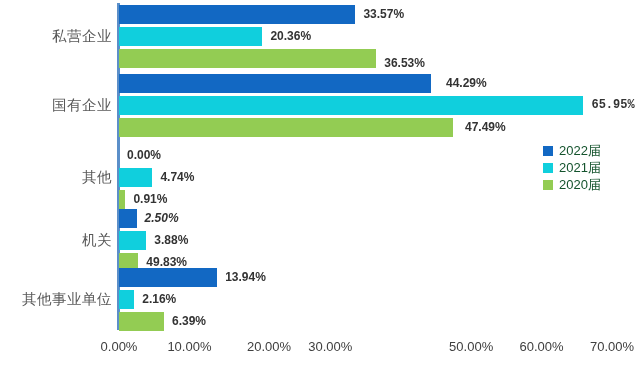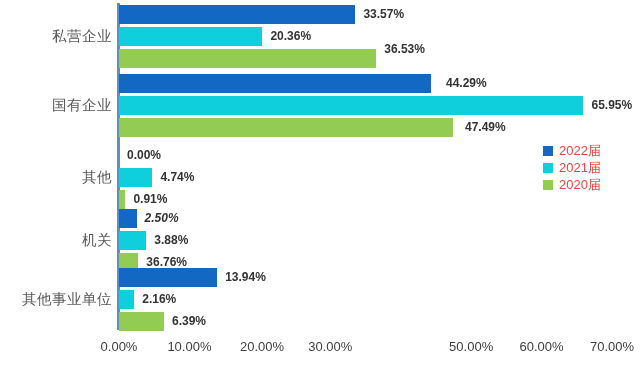--- a/index.html
+++ b/index.html
@@ -83,74 +83,74 @@
     height: 15px;
     margin-bottom: 2px;
   }
   .legend-swatch {
     width: 10px;
     height: 10px;
     margin-right: 6px;
     flex: 0 0 auto;
   }
   .legend-text {
-    color: #ef4444;
+    color: #14532d;
     font-size: 13px;
     white-space: nowrap;
     line-height: 1;
   }
 </style>
 </head>
 <body>
 
 <div id="chart-root">
 
   <div class="axis-line"></div>
 
   <div id="plot-layer">
       <div class="cat-label" style="top: 28.5px;">私营企业</div>
       <div class="bar s2022" style="top: 5px; width: 236.429px; background: rgb(18, 104, 195);"></div>
       <div class="bar-value" style="top: 5px; left: 363.429px;">33.57%</div>
       <div class="bar s2021" style="top: 27px; width: 143.393px; background: rgb(16, 207, 221);"></div>
       <div class="bar-value" style="top: 27px; left: 270.393px; text-align: center;">20.36%</div>
       <div class="bar s2020" style="top: 49px; width: 257.276px; background: rgb(147, 204, 83);"></div>
-      <div class="bar-value" style="top: 40px; left: 384.276px;">36.53%</div>
+      <div class="bar-value" style="top: 54px; left: 384.276px;">36.53%</div>
       <div class="cat-label" style="top: 97.5px;">国有企业</div>
       <div class="bar s2022" style="top: 74px; width: 311.928px; background: rgb(18, 104, 195);"></div>
       <div class="bar-value" style="top: 74px; left: 446px;">44.29%</div>
       <div class="bar s2021" style="top: 96px; width: 464.476px; background: rgb(16, 207, 221);"></div>
-      <div class="bar-value" style="top: 96px; left: 591.476px;">65.95%</div>
+      <div class="bar-value" style="top: 96px; left: 591.476px; font-family: Liberation Mono, monospace;">65.95%</div>
       <div class="bar s2020" style="top: 118px; width: 334.465px; background: rgb(147, 204, 83);"></div>
       <div class="bar-value" style="top: 118px; left: 450px; margin-left: 15px;">47.49%</div>
       <div class="cat-label" style="top: 169.5px;">其他</div>
       <div class="bar-value" style="top: 146px; left: 127px;">0.00%</div>
       <div class="bar s2021" style="top: 168px; width: 33.3831px; background: rgb(16, 207, 221);"></div>
       <div class="bar-value" style="top: 168px; left: 160.383px;">4.74%</div>
       <div class="bar s2020" style="top: 190px; width: 6.409px; background: rgb(147, 204, 83);"></div>
       <div class="bar-value" style="top: 190px; left: 133.409px;">0.91%</div>
       <div class="cat-label" style="top: 232.5px;">机关</div>
       <div class="bar s2022" style="top: 209px; width: 17.6071px; background: rgb(18, 104, 195);"></div>
       <div class="bar-value" style="top: 209px; left: 144.607px; font-style: italic;">2.50%</div>
       <div class="bar s2021" style="top: 231px; width: 27.3263px; background: rgb(16, 207, 221);"></div>
       <div class="bar-value" style="top: 231px; left: 154.326px;">3.88%</div>
       <div class="bar s2020" style="top: 253px; width: 19.2974px; background: rgb(147, 204, 83);"></div>
-      <div class="bar-value" style="top: 253px; left: 146.297px;">36.76%</div>
+      <div class="bar-value" style="top: 253px; left: 146.297px;">49.83%</div>
       <div class="cat-label" style="top: 291.5px;">其他事业单位</div>
       <div class="bar s2022" style="top: 268px; width: 98.1774px; background: rgb(18, 104, 195);"></div>
       <div class="bar-value" style="top: 268px; left: 225.177px;">13.94%</div>
       <div class="bar s2021" style="top: 290px; width: 15.2126px; background: rgb(16, 207, 221);"></div>
       <div class="bar-value" style="top: 290px; left: 142.213px;">2.16%</div>
       <div class="bar s2020" style="top: 312px; width: 45.0039px; background: rgb(147, 204, 83);"></div>
       <div class="bar-value" style="top: 312px; left: 172.004px;">6.39%</div>
     </div>
 
   <div id="tick-layer">
       <div class="tick-label" style="left: 119px;">0.00%</div>
       <div class="tick-label" style="left: 189.429px;">10.00%</div>
-      <div class="tick-label" style="left: 262px; text-align: right;">20.00%</div>
+      <div class="tick-label" style="left: 269px; text-align: right;">20.00%</div>
       <div class="tick-label" style="left: 330.286px; text-align: right;">30.00%</div>
       <div class="tick-label" style="left: 400.714px; margin-top: 32px;">40.00%</div>
       <div class="tick-label" style="left: 471.143px;">50.00%</div>
       <div class="tick-label" style="left: 541.571px;">60.00%</div>
       <div class="tick-label" style="left: 612px;">70.00%</div>
     </div>
 
   <div class="legend" id="legend">
       <div class="legend-row">
         <span class="legend-swatch" style="background: rgb(18, 104, 195);"></span>

